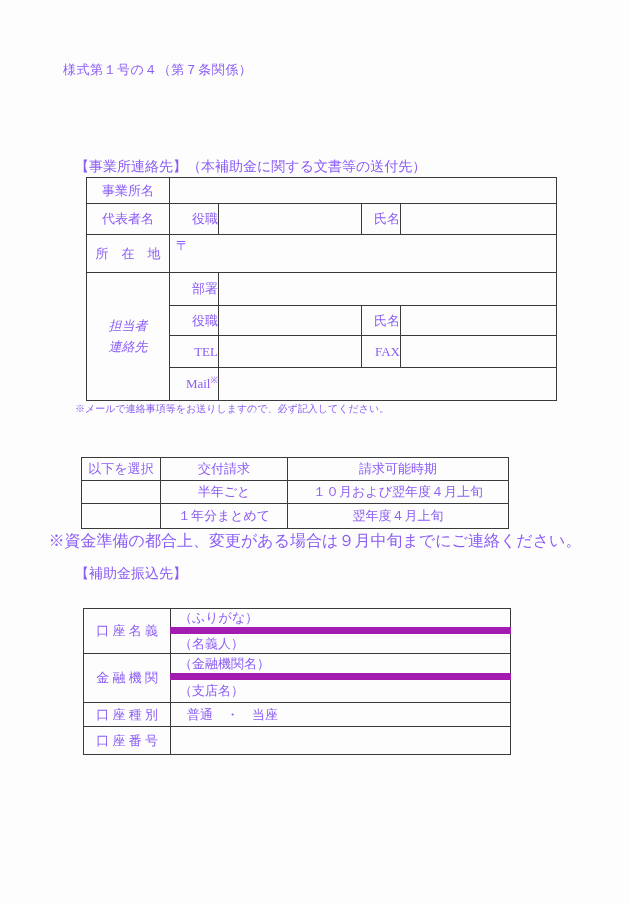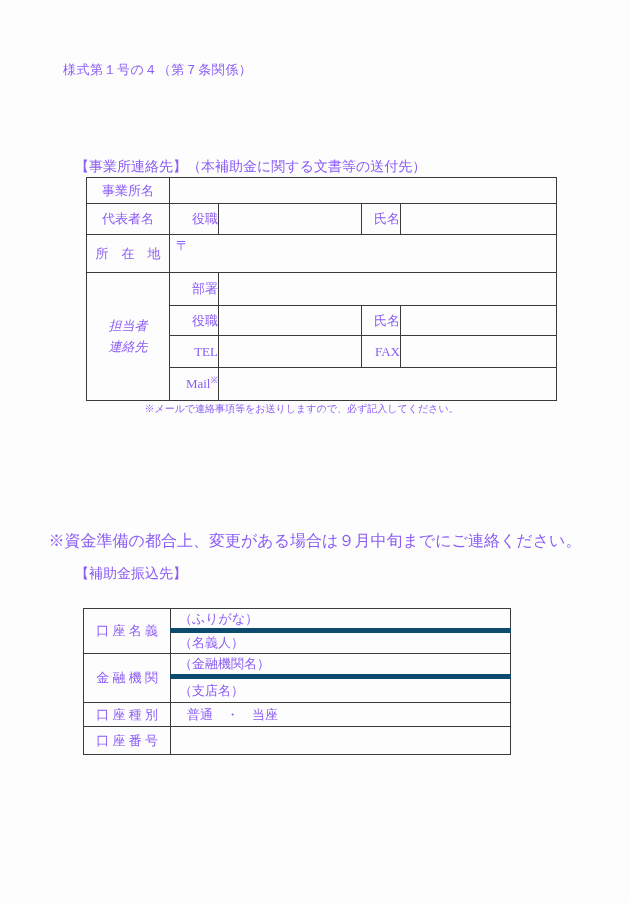--- a/index.html
+++ b/index.html
@@ -31,24 +31,24 @@
   td.sub { padding-left:6px;text-align:right; }
   td.postal { vertical-align:top; padding:2px 0 0 6px; }
   .two-line { line-height:1.55;font-style:italic; }
   sup.mark { font-size:9px; vertical-align:super; line-height:0; }
 
   .t2 td { text-align:center; }
 
   .t3 td.fill { padding-left:8px; }
   .t3 td.type-val { padding-left:16px; }
   .t3 td.light-b { border-bottom:5px solid #0c4a6e; }
-  .t3 td.light-t { border-top:3px solid #a21caf; }
+  .t3 td.light-t { border-top:7px solid #a21caf; }
 
   .footnote1 {
-    left:75px; top:402px; width:453px; text-align:center; font-size:10px;
+    left:75px; top:402px; width:453px; text-align:left; font-size:10px;
   }
   .footnote2 {
     left:0; right:0; top:531px; text-align:center; font-size:16px;
   }
 </style>
 </head>
 <body>
 
 <div class="page">
 
@@ -100,20 +100,44 @@
     <tr style="height:33px">
       <td class="sub"><span>Mail</span><sup class="mark">※</sup></td>
       <td colspan="3"></td>
     </tr>
   </tbody>
     </table>
 
   <div class="abs footnote1">※メールで連絡事項等をお送りしますので、必ず記入してください。</div>
 
 
+  <table class="abs t2">
+    <colgroup>
+      <col style="width:79px">
+        <col style="width:127px">
+        <col style="width:221px">
+    </colgroup>
+    <tbody>
+        <tr style="height:23px">
+      <td>以下を選択</td>
+      <td>交付請求</td>
+      <td>請求可能時期</td>
+    </tr>
+    <tr style="height:23px">
+      <td></td>
+      <td>半年ごと</td>
+      <td>１０月および翌年度４月上旬</td>
+    </tr>
+    <tr style="height:25px">
+      <td></td>
+      <td>１年分まとめて</td>
+      <td>翌年度４月上旬</td>
+    </tr>
+  </tbody>
+    </table>
 
   <div class="abs footnote2">※資金準備の都合上、変更がある場合は９月中旬までにご連絡ください。</div>
 
   <div class="abs sec-heading sec3-heading">【補助金振込先】</div>
 
   <table class="abs t3">
     <colgroup>
       <col style="width:87px">
         <col style="width:340px">
     </colgroup>

